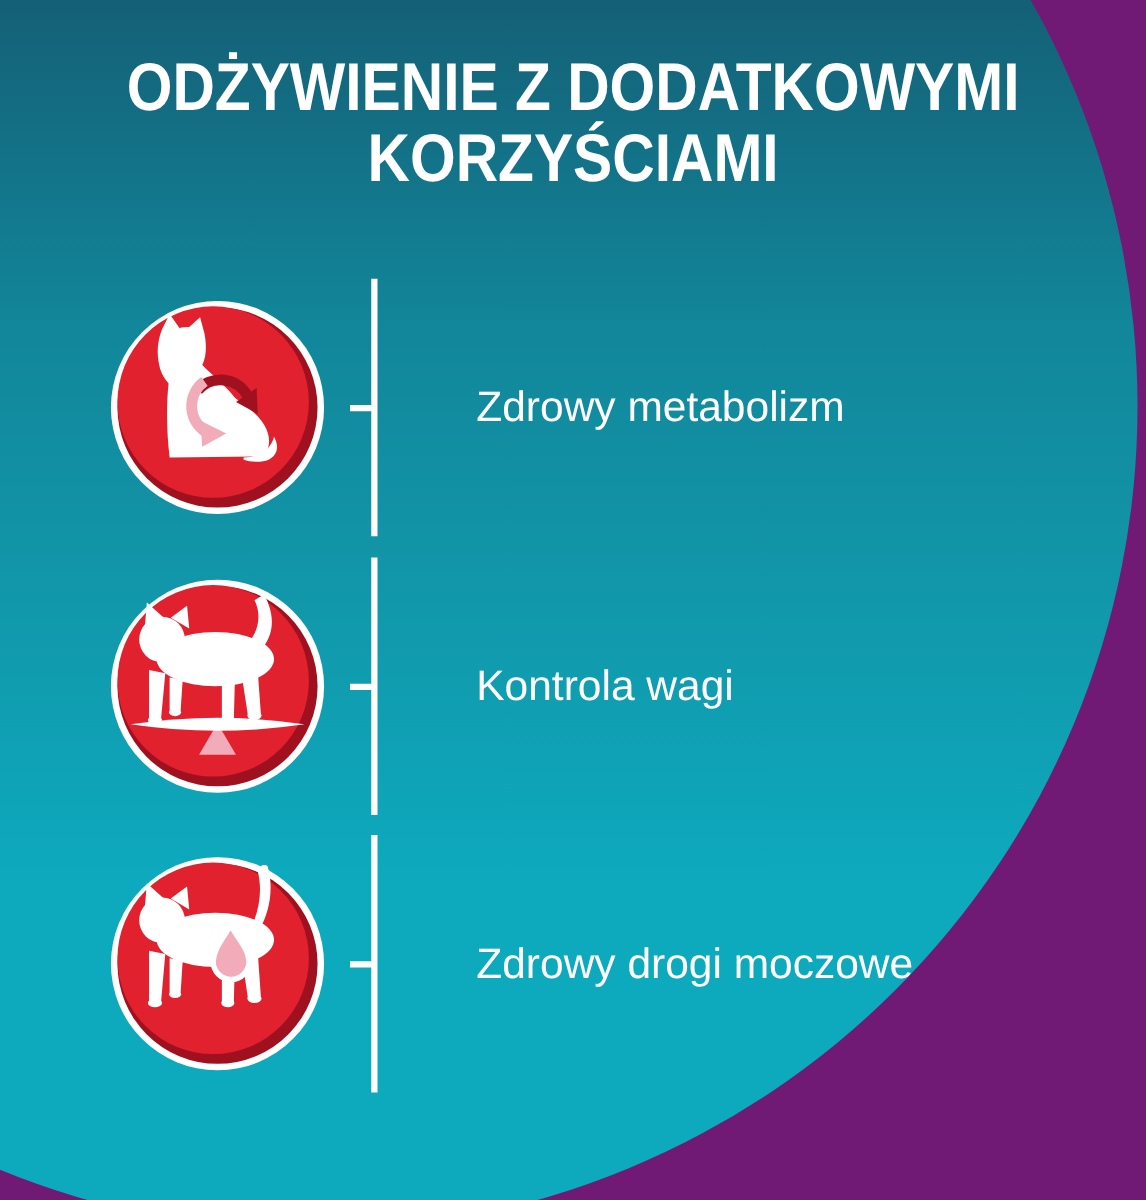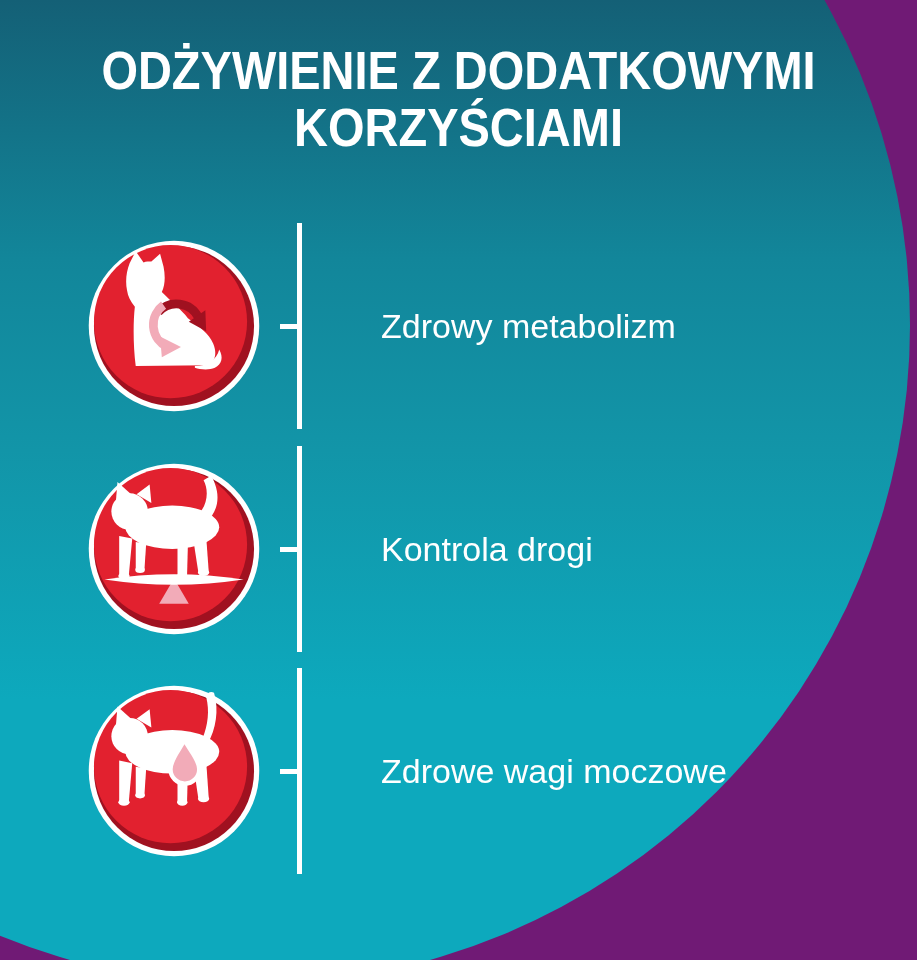--- a/index.html
+++ b/index.html
@@ -94,21 +94,21 @@
           <polygon points="56,92 68,94 66,124 56,124"></polygon>
           <ellipse cx="61" cy="124" rx="5.5" ry="3.5"></ellipse>
           <polygon points="104,94 116,94 115,131 104,131"></polygon>
           <ellipse cx="109.5" cy="131" rx="6" ry="4"></ellipse>
           <polygon points="122,88 137,86 140,127 128,127"></polygon>
           <ellipse cx="134" cy="127" rx="6.5" ry="4"></ellipse>
           <path d="M138,68 C150,57 153,41 147,25 C146,21 144,18 142,16 L134,21 C140,32 139,49 128,60 Z"></path>
         </g>
       </svg>
     </div>
-    <div class="benefit-label">Kontrola drogi</div>
+    <div class="benefit-label">Kontrola wagi</div>
   </div>
 
   <div class="benefit-row row-3">
     <div class="connector-line"></div>
     <div class="connector-tick"></div>
     <div class="badge">
       <svg viewBox="0 0 200 200" width="174" height="174">
         <circle cx="100" cy="100" r="98" fill="#ffffff"></circle>
         <circle cx="100" cy="100" r="92" fill="#a01120"></circle>
         <circle cx="96" cy="95" r="88" fill="#e2212f"></circle>
@@ -123,16 +123,16 @@
           <ellipse cx="61" cy="128" rx="5.5" ry="3.5"></ellipse>
           <polygon points="104,97 116,97 115,136 104,136"></polygon>
           <ellipse cx="109.5" cy="136" rx="6" ry="4"></ellipse>
           <polygon points="122,91 137,89 140,132 128,132"></polygon>
           <ellipse cx="134" cy="132" rx="6.5" ry="4"></ellipse>
           <path d="M133,62 C139,47 141,31 137,15 C138,10 142,8 146,10 C152,30 148,52 139,68 Z"></path>
         </g>
         <path d="M112,64 C117,75 129,86 129,98 A16.5,16.5 0 1 1 96,98 C96,86 107,75 112,64 Z" fill="#f2abb8" stroke="#ffffff" stroke-width="5" stroke-linejoin="round"></path>
       </svg>
     </div>
-    <div class="benefit-label">Zdrowe wagi moczowe</div>
+    <div class="benefit-label">Zdrowy drogi moczowe</div>
   </div>
 
 </div>
 
 </body></html>

